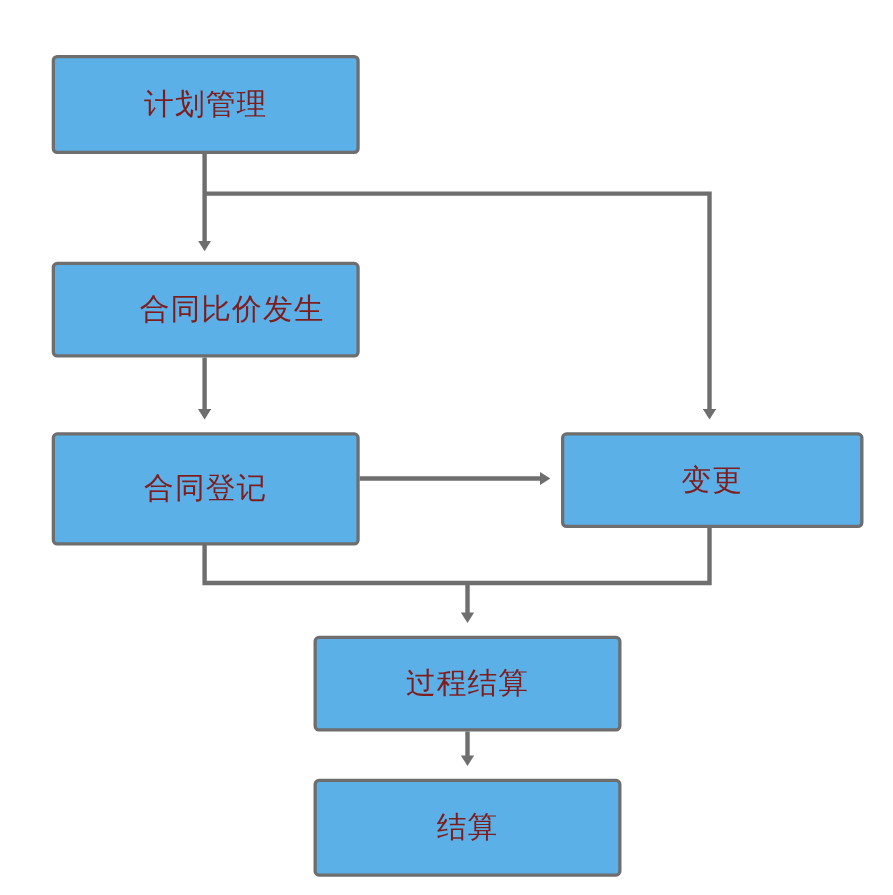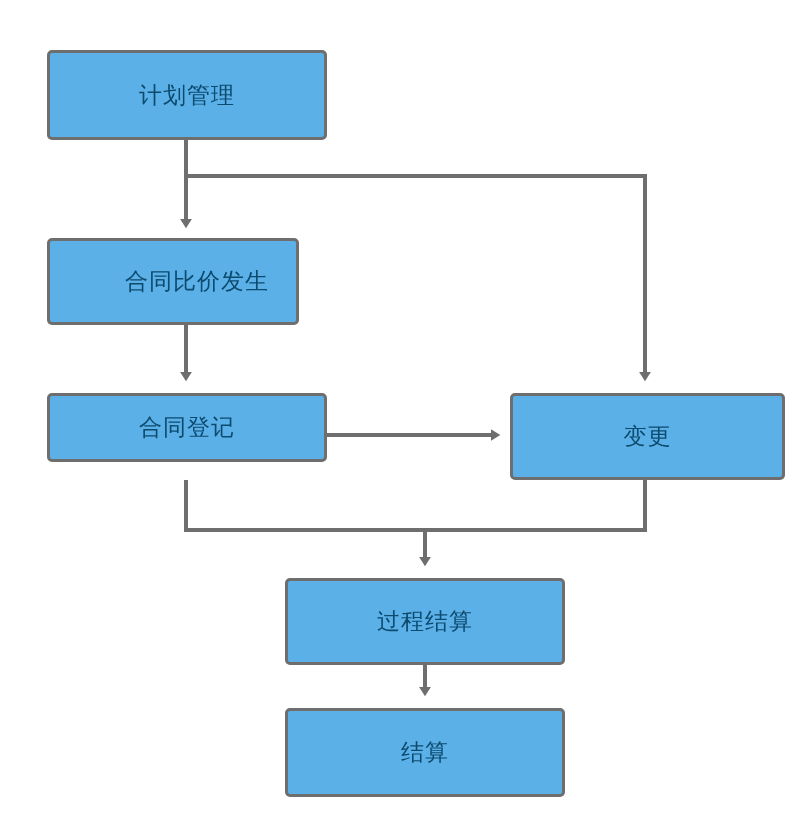--- a/index.html
+++ b/index.html
@@ -30,31 +30,31 @@
     box-sizing: border-box;
     background: #5bb0e8;
     border: 3px solid #6e6e6e;
     border-radius: 5px;
     display: flex;
     align-items: center;
     justify-content: center;
     z-index: 2;
   }
   .node-label {
-    color: #0c4a6e;
-    font-size: 23px;
+    color: #7f1d1d;
+    font-size: 27px;
     line-height: 1;
     letter-spacing: 1px;
     white-space: nowrap;
     user-select: none;
   }
   
   #node-plan        { left: 47px;  top: 50px;  width: 280px; height: 90px; }
-  #node-compare     { left: 47px;  top: 238px; width: 252px; height: 87px; padding-left: 48px; }
-  #node-register    { left: 47px;  top: 393px; width: 280px; height: 69px; }
+  #node-compare     { left: 47px;  top: 238px; width: 280px; height: 87px; padding-left: 48px; }
+  #node-register    { left: 47px;  top: 393px; width: 280px; height: 103px; }
   #node-change      { left: 510px; top: 393px; width: 275px; height: 87px; align-items: center; }
   #node-progress    { left: 285px; top: 578px; width: 280px; height: 87px; justify-content: center; }
   #node-settlement  { left: 285px; top: 708px; width: 280px; height: 89px; }
 </style>
 </head>
 <body>
 
 <div id="canvas">
 
   <svg id="edge-layer" viewBox="0 0 812 814" width="812" height="814" xmlns="http://www.w3.org/2000/svg">

